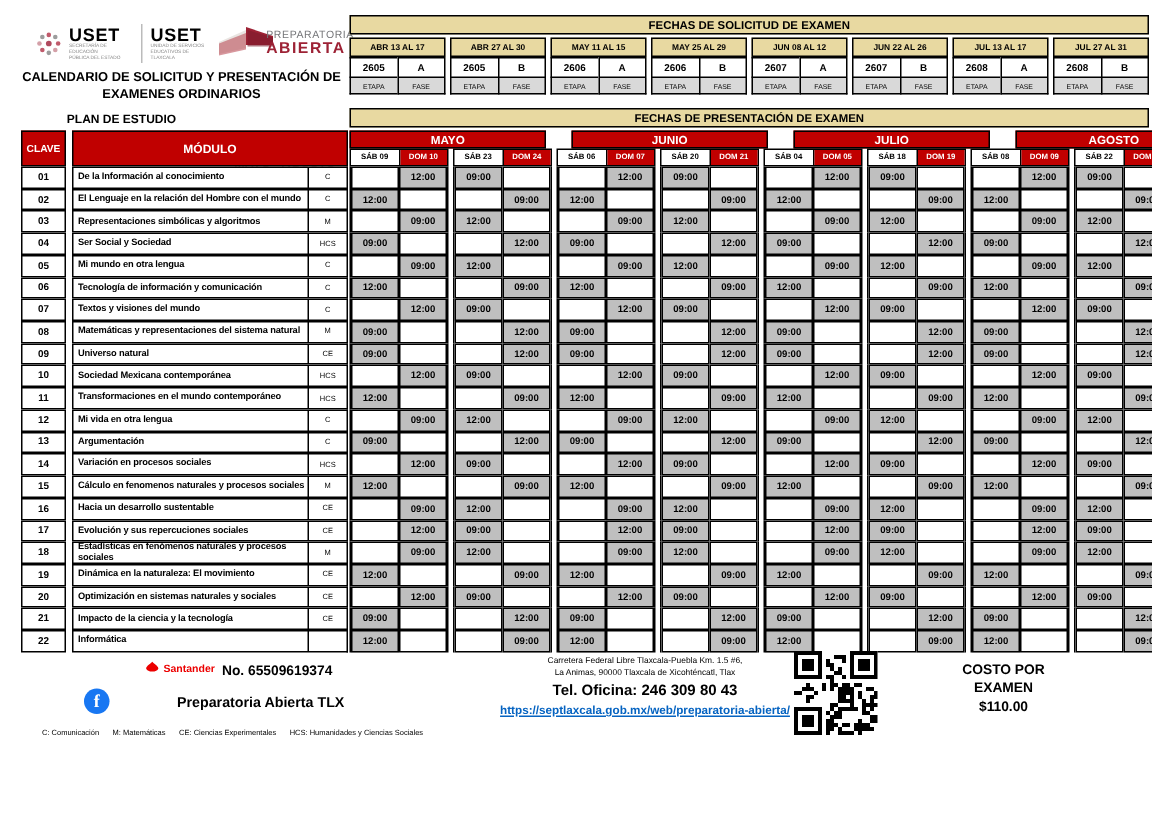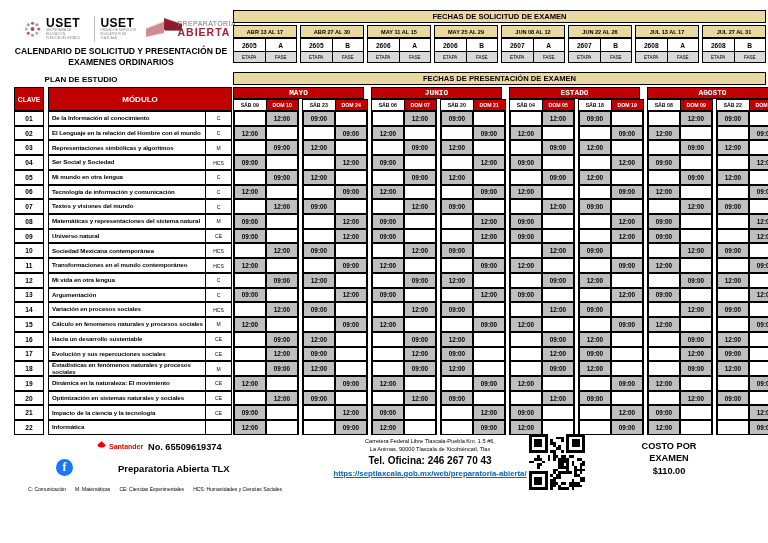--- a/index.html
+++ b/index.html
@@ -29,21 +29,21 @@
   .sol-date{height:13px;background:#e8d9a1;border:1.5px solid #000;font-weight:bold;font-size:5.6px;}
   .sol-vals{display:flex;height:14px;}
   .sol-vals .cell{flex:1;border:1px solid #000;font-weight:bold;font-size:6.6px;background:#fff;}
   .sol-vals .cell:first-child{border-right:none;}
   .sol-labels{display:flex;height:11px;}
   .sol-labels .cell{flex:1;border:1px solid #000;border-top:none;font-size:4.6px;background:#d9d9d9;}
   .sol-labels .cell:first-child{border-right:none;}
   
   #presentacion-band{left:233px;top:72px;width:533px;height:13px;background:#e8d9a1;border:1px solid #000;
       font-weight:bold;font-size:7.6px;}
-  #months-row{left:233px;top:87px;width:533px;height:12px;display:flex;column-gap:7px;font-family:Liberation Mono, monospace;}
+  #months-row{left:233px;top:87px;width:533px;height:12px;display:flex;column-gap:17px;}
   .month-cell{flex:0 0 131px;background:#c00000;color:#fff;font-weight:bold;font-size:7.8px;border:1px solid #000;}
   #days-row{left:233px;top:99px;width:533px;height:12px;display:flex;column-gap:3px;}
   .day-group{flex:0 0 64px;display:flex;border:1.5px solid #000;}
   .day-cell{flex:1;font-weight:bold;font-size:5.2px;border-right:1px solid #000;}
   .day-cell:last-child{border-right:none;}
   .day-cell.dom{background:#c00000;color:#fff;}
   
   #clave-header{left:14px;top:87px;width:30px;height:24px;background:#c00000;color:#fff;
       font-weight:bold;font-size:6.8px;border:1.5px solid #000;}
   #modulo-header{left:48px;top:87px;width:184px;height:24px;background:#c00000;color:#fff;
@@ -228,21 +228,21 @@
       <div class="cell">ETAPA</div>
       <div class="cell">FASE</div>
     </div>
   </div>
 </div>
 
 <div class="abs cell" id="presentacion-band">FECHAS DE PRESENTACIÓN DE EXAMEN</div>
 <div class="abs" id="months-row">
     <div class="month-cell cell">MAYO</div>
     <div class="month-cell cell">JUNIO</div>
-    <div class="month-cell cell">ESTADO</div>
+    <div class="month-cell cell">JULIO</div>
     <div class="month-cell cell">AGOSTO</div>
   </div>
 <div class="abs" id="days-row">
     <div class="day-group">
       <div class="day-cell cell">SÁB 09</div>
       <div class="day-cell cell dom">DOM 10</div>
     </div>
     <div class="day-group">
       <div class="day-cell cell">SÁB 23</div>
       <div class="day-cell cell dom">DOM 24</div>
@@ -1154,21 +1154,21 @@
   <span>C: Comunicación</span>
   <span>M: Matemáticas</span>
   <span>CE: Ciencias Experimentales</span>
   <span>HCS: Humanidades y Ciencias Sociales</span>
 </div>
 
 <div class="abs" id="address">
   <div>Carretera Federal Libre Tlaxcala-Puebla Km. 1.5 #6,</div>
   <div>La Animas, 90000 Tlaxcala de Xicohténcatl, Tlax</div>
 </div>
-<div class="abs" id="tel">Tel. Oficina: 246 267 70 43</div>
+<div class="abs" id="tel">Tel. Oficina: 246 309 80 43</div>
 <div class="abs" id="link">
   <a href="#">https://septlaxcala.gob.mx/web/preparatoria-abierta/</a>
 </div>
 
 <div class="abs" id="qr-box">
   <svg id="qr-svg" width="56" height="56" viewBox="0 0 21 21" shape-rendering="crispEdges">
       <rect x="0" y="0" width="21" height="21" fill="#fff"></rect>
       <rect x="0" y="0" width="7" height="7" fill="#000"></rect>
       <rect x="1" y="1" width="5" height="5" fill="#fff"></rect>
       <rect x="2" y="2" width="3" height="3" fill="#000"></rect>

